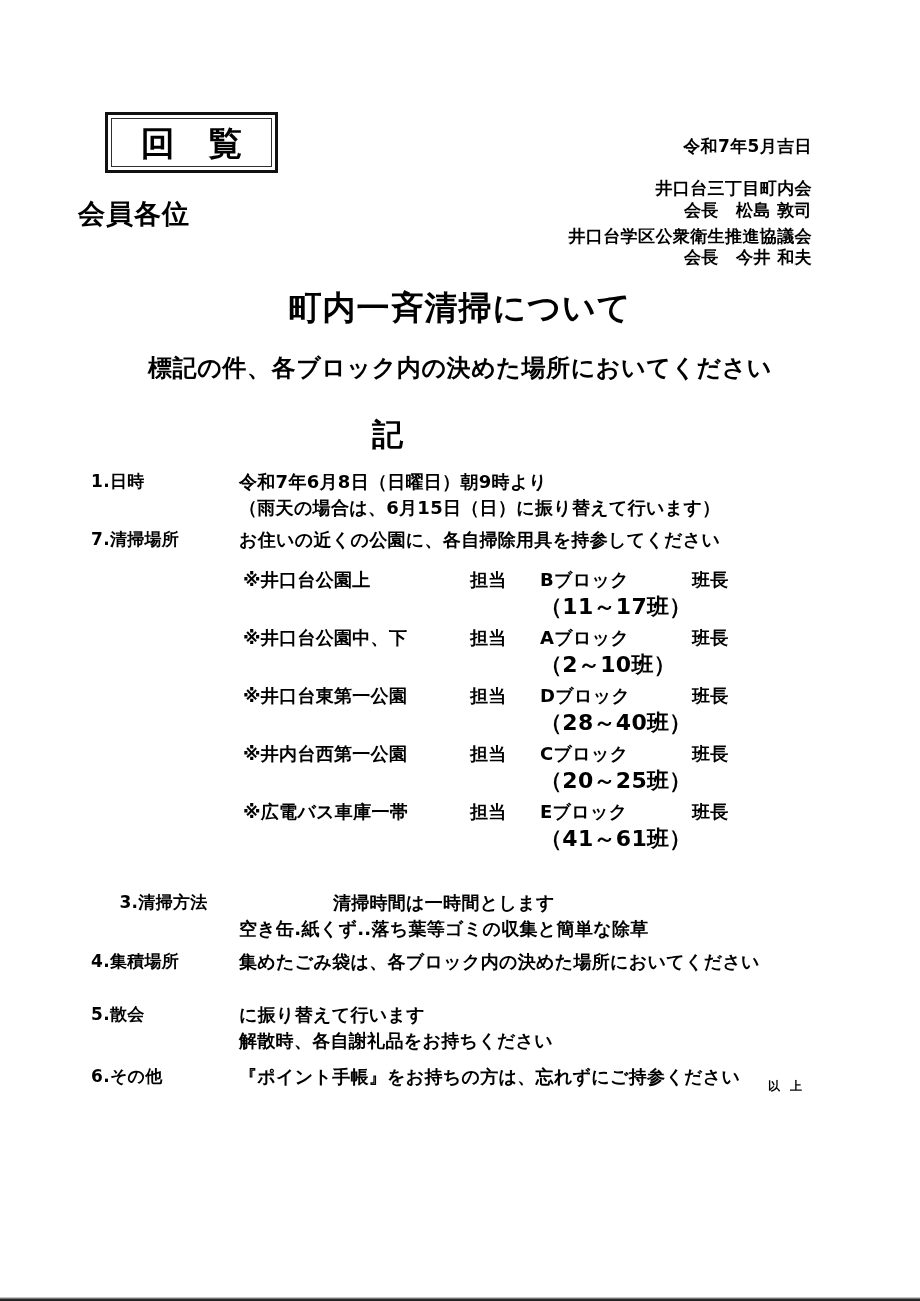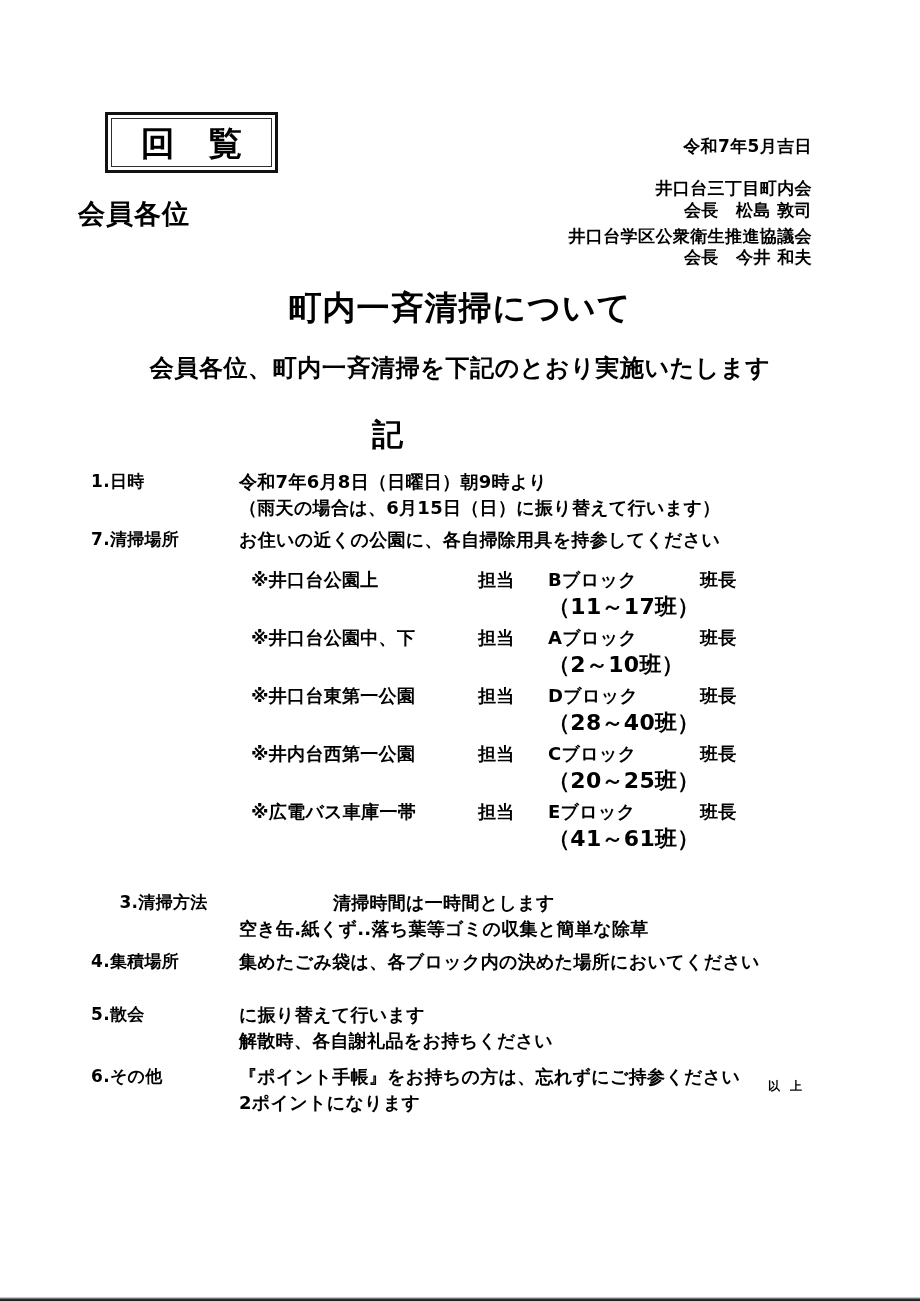--- a/index.html
+++ b/index.html
@@ -153,21 +153,21 @@
     line-height: 1.45;
     letter-spacing: 0.3px;
   }
   .body-line {
     white-space: nowrap;
   }
 
   
   .assign-table {
     position: relative;
-    margin-left: 12px;
+    margin-left: 4px;
     margin-top: 14px;
   }
   .assign-row {
     position: relative;
     height: 58px;
   }
   .assign-cell {
     position: absolute;
     top: 0;
     font-size: 18px;
@@ -213,21 +213,21 @@
 
   <div class="header-right">
     <div class="header-date">令和7年5月吉日</div>
     <div class="org-line">井口台三丁目町内会</div>
     <div class="org-line tight">会長　松島 敦司</div>
     <div class="org-line">井口台学区公衆衛生推進協議会</div>
     <div class="org-line">会長　今井 和夫</div>
   </div>
 
   <div class="doc-title">町内一斉清掃について</div>
-  <div class="doc-subtitle">会員各位、町内一斉清掃を下記のとおり実施いたします</div>
+  <div class="doc-subtitle">標記の件、各ブロック内の決めた場所においてください</div>
   <div class="ki-mark">記</div>
 
   <div class="items">
 
     <div class="item" style="height:58px;">
       <div class="item-label">1.日時</div>
       <div class="item-body">
         <div class="body-line">令和7年6月8日（日曜日）朝9時より</div>
         <div class="body-line">（雨天の場合は、6月15日（日）に振り替えて行います）</div>
       </div>
@@ -314,21 +314,20 @@
       <div class="item-body">
         <div class="body-line">に振り替えて行います</div>
         <div class="body-line">解散時、各自謝礼品をお持ちください</div>
       </div>
     </div>
 
     <div class="item" style="height:60px;">
       <div class="item-label">6.その他</div>
       <div class="item-body">
         <div class="body-line">『ポイント手帳』をお持ちの方は、忘れずにご持参ください</div>
-        <div class="body-line">2ポイントになります</div>
       </div>
     </div>
 
   </div>
 
   <div class="closing">以上</div>
 
   <div class="scan-bottom-edge"></div>
 
 </div>

